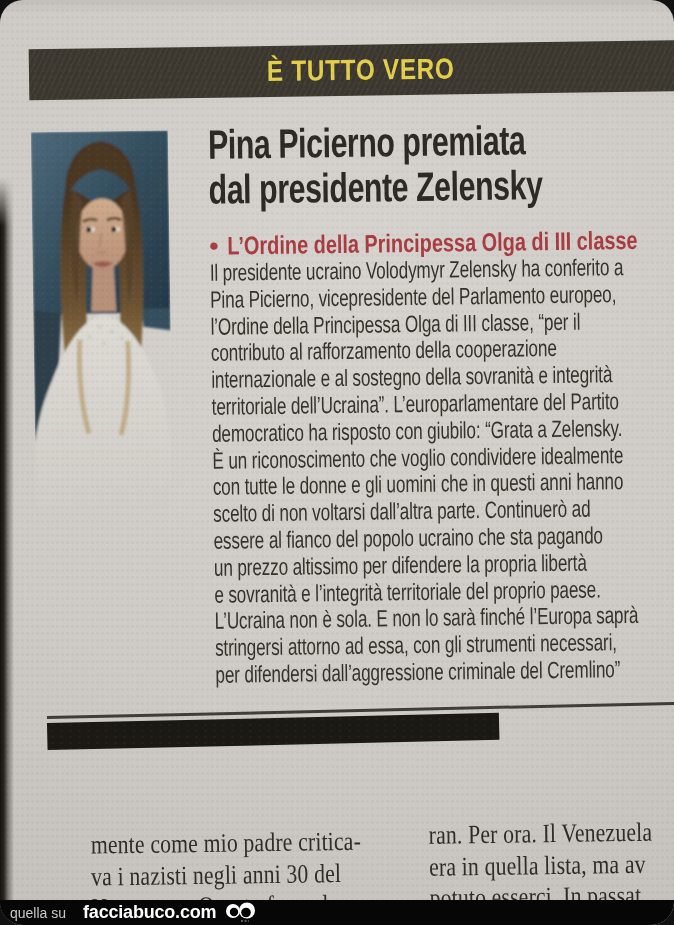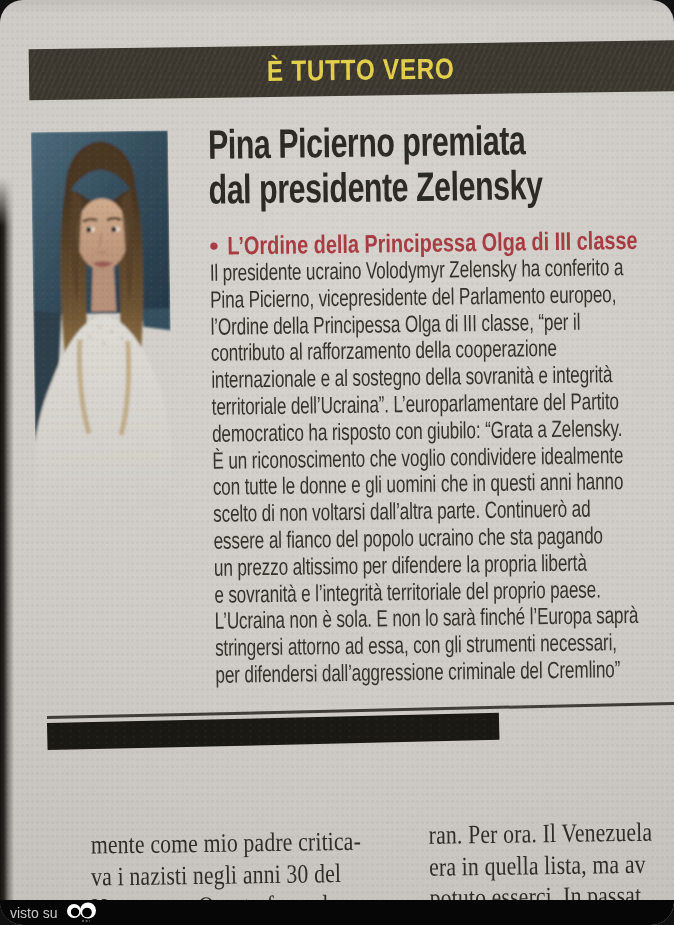--- a/index.html
+++ b/index.html
@@ -206,21 +206,22 @@
       <div class="sline">era in quella lista, ma av</div>
       <div class="sline">potuto esserci. In passat</div>
     </div>
 
   </div>
 
   <div class="left-edge"></div>
   <div class="grain"></div>
 
   <div class="watermark">
-    <span class="wm-prefix">visto su</span>
+    <span class="wm-prefix">quella su</span>
+    <span class="wm-site">facciabuco.com</span>
     <svg class="wm-eyes" width="34" height="22" viewBox="0 0 34 22" xmlns="http://www.w3.org/2000/svg">
       <circle cx="9" cy="9" r="7" fill="#ffffff"></circle>
       <circle cx="10" cy="10" r="4.2" fill="#000000"></circle>
       <circle cx="23" cy="8.5" r="8" fill="#ffffff"></circle>
       <circle cx="22" cy="10.5" r="4.8" fill="#000000"></circle>
       <path d="M17,19 h8" stroke="#777777" stroke-width="1.6" stroke-dasharray="2 1.6" fill="none"></path>
     </svg>
   </div>
 </div>
 

